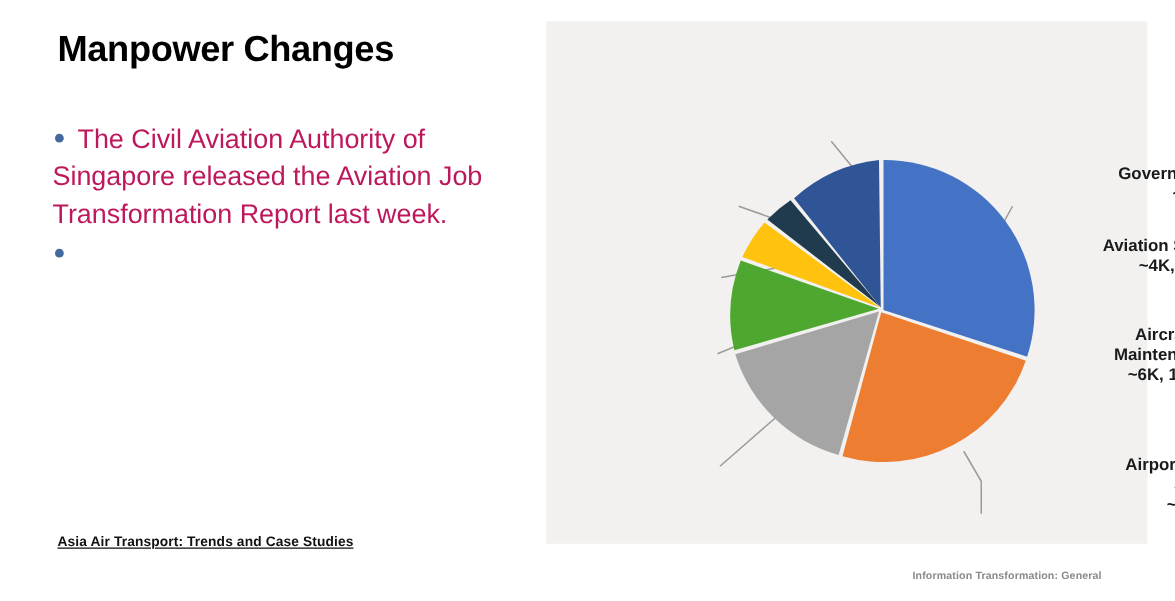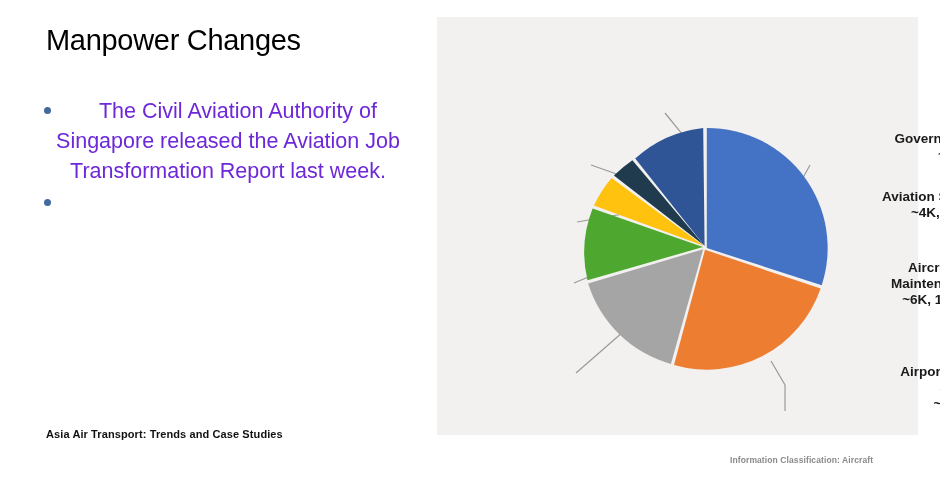--- a/index.html
+++ b/index.html
@@ -15,61 +15,61 @@
     font-family: "Liberation Sans", sans-serif;
     color: #000000;
   }
 
   
   #slide-title {
     position: absolute;
     left: 46px;
     top: 24px;
     font-size: 29px;
-    font-weight: normal;
+    font-weight: bold;
     letter-spacing: -0.3px;
     color: #000000;
     white-space: nowrap;
   }
 
   #bullet-list {
     position: absolute;
     left: 42px;
     top: 96px;
     width: 372px;
   }
   .bullet-item {
     display: block;
     position: relative;
     font-size: 21.5px;
     line-height: 30px;
-    color: #6d28d9;
+    color: #be185d;
     margin-bottom: 2px;
     text-indent: 20px;
-    text-align: center;
   }
   .bullet-dot {
     position: absolute;
     left: 2px;
     top: 11px;
     width: 7px;
     height: 7px;
     border-radius: 50%;
     background: #43699F;
   }
 
   #footer-note {
     position: absolute;
     left: 46px;
     top: 428px;
     font-size: 11px;
     font-weight: bold;
     color: #111111;
     letter-spacing: 0.1px;
     white-space: nowrap;
+    text-decoration: underline;
   }
 
   
   #chart-panel {
     position: absolute;
     left: 437px;
     top: 17px;
     width: 481px;
     height: 418px;
     background: #F2F1EF;
@@ -168,13 +168,13 @@
 ~4K, 7%</div>
   <div class="pie-label lbl-center" id="label-maintenance">Aircraft
 Maintenance
 ~6K, 10%</div>
   <div class="pie-label lbl-center" id="label-airport">Airport Operations &amp;
 Services
 ~10K, 16%</div>
 
 </div>
 
-<div id="classification">Information Classification: Aircraft</div>
+<div id="classification">Information Transformation: General</div>
 
 </body></html>

